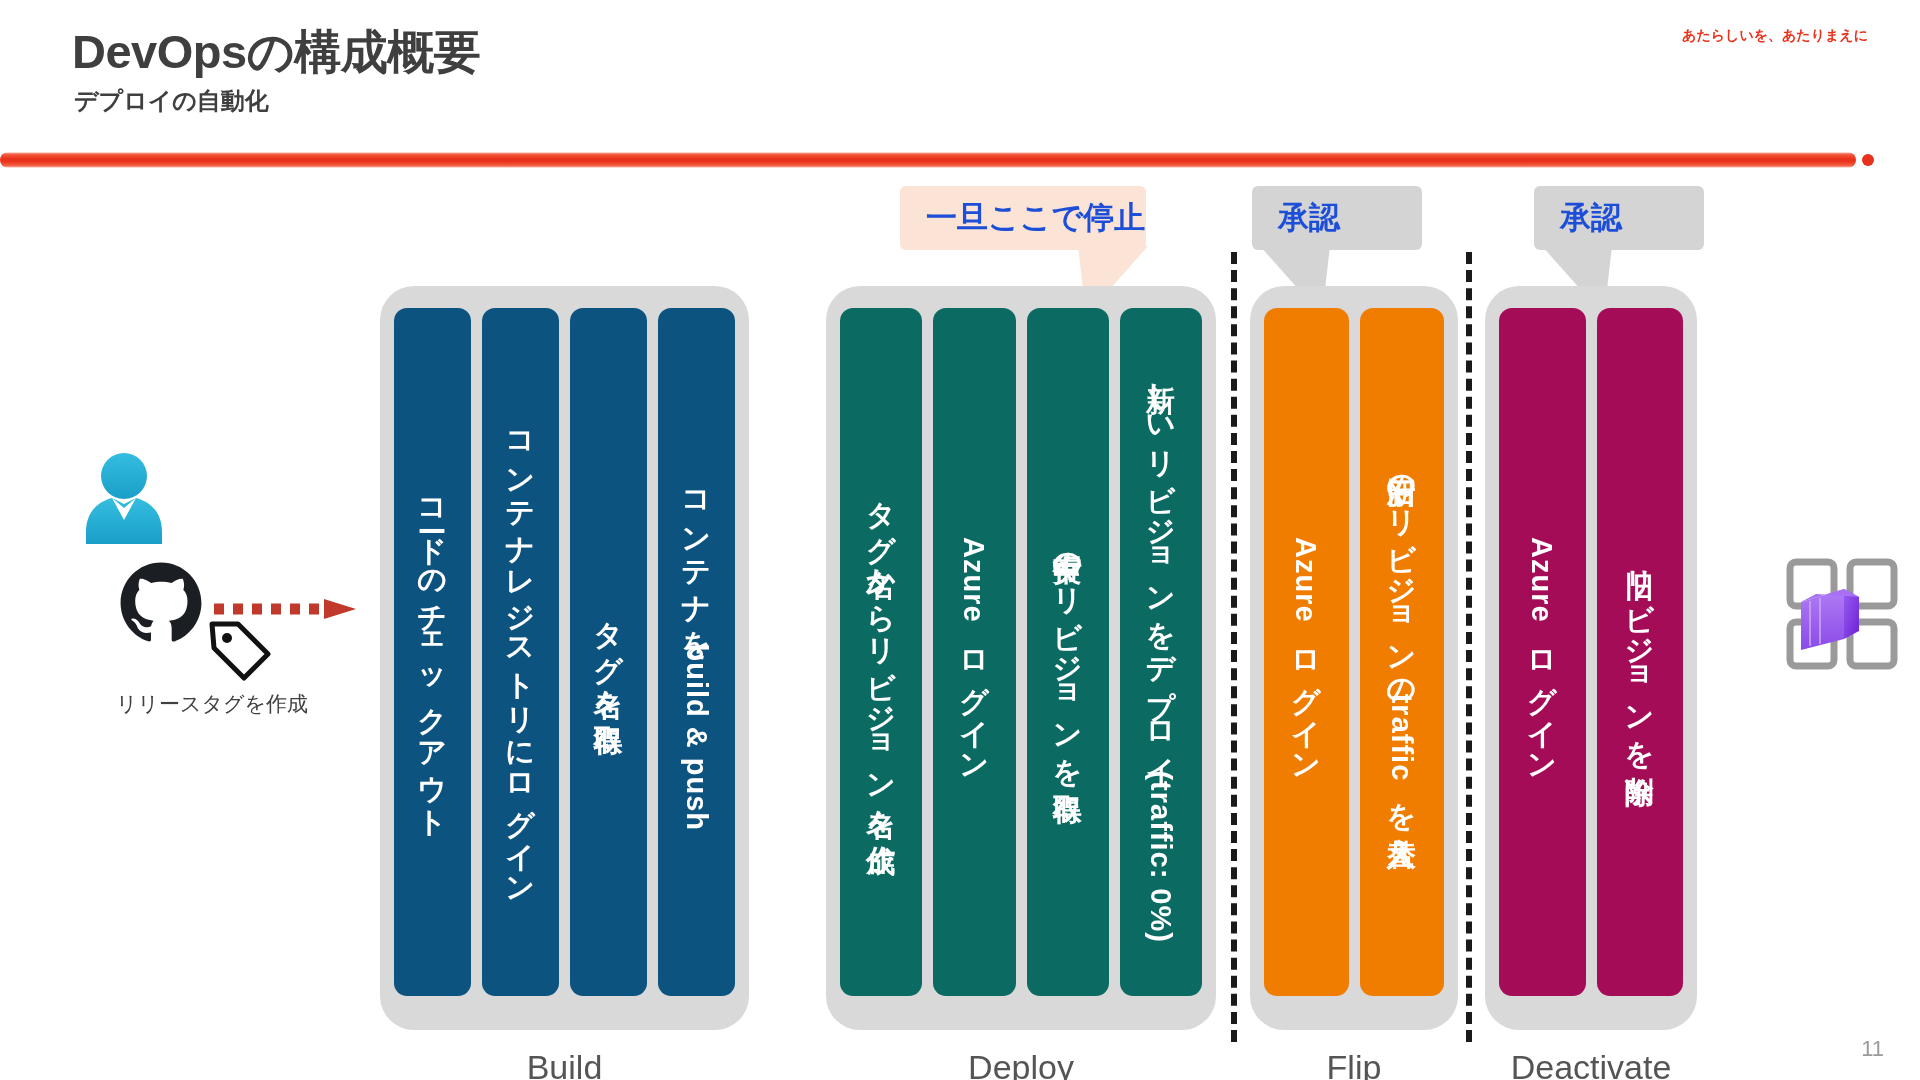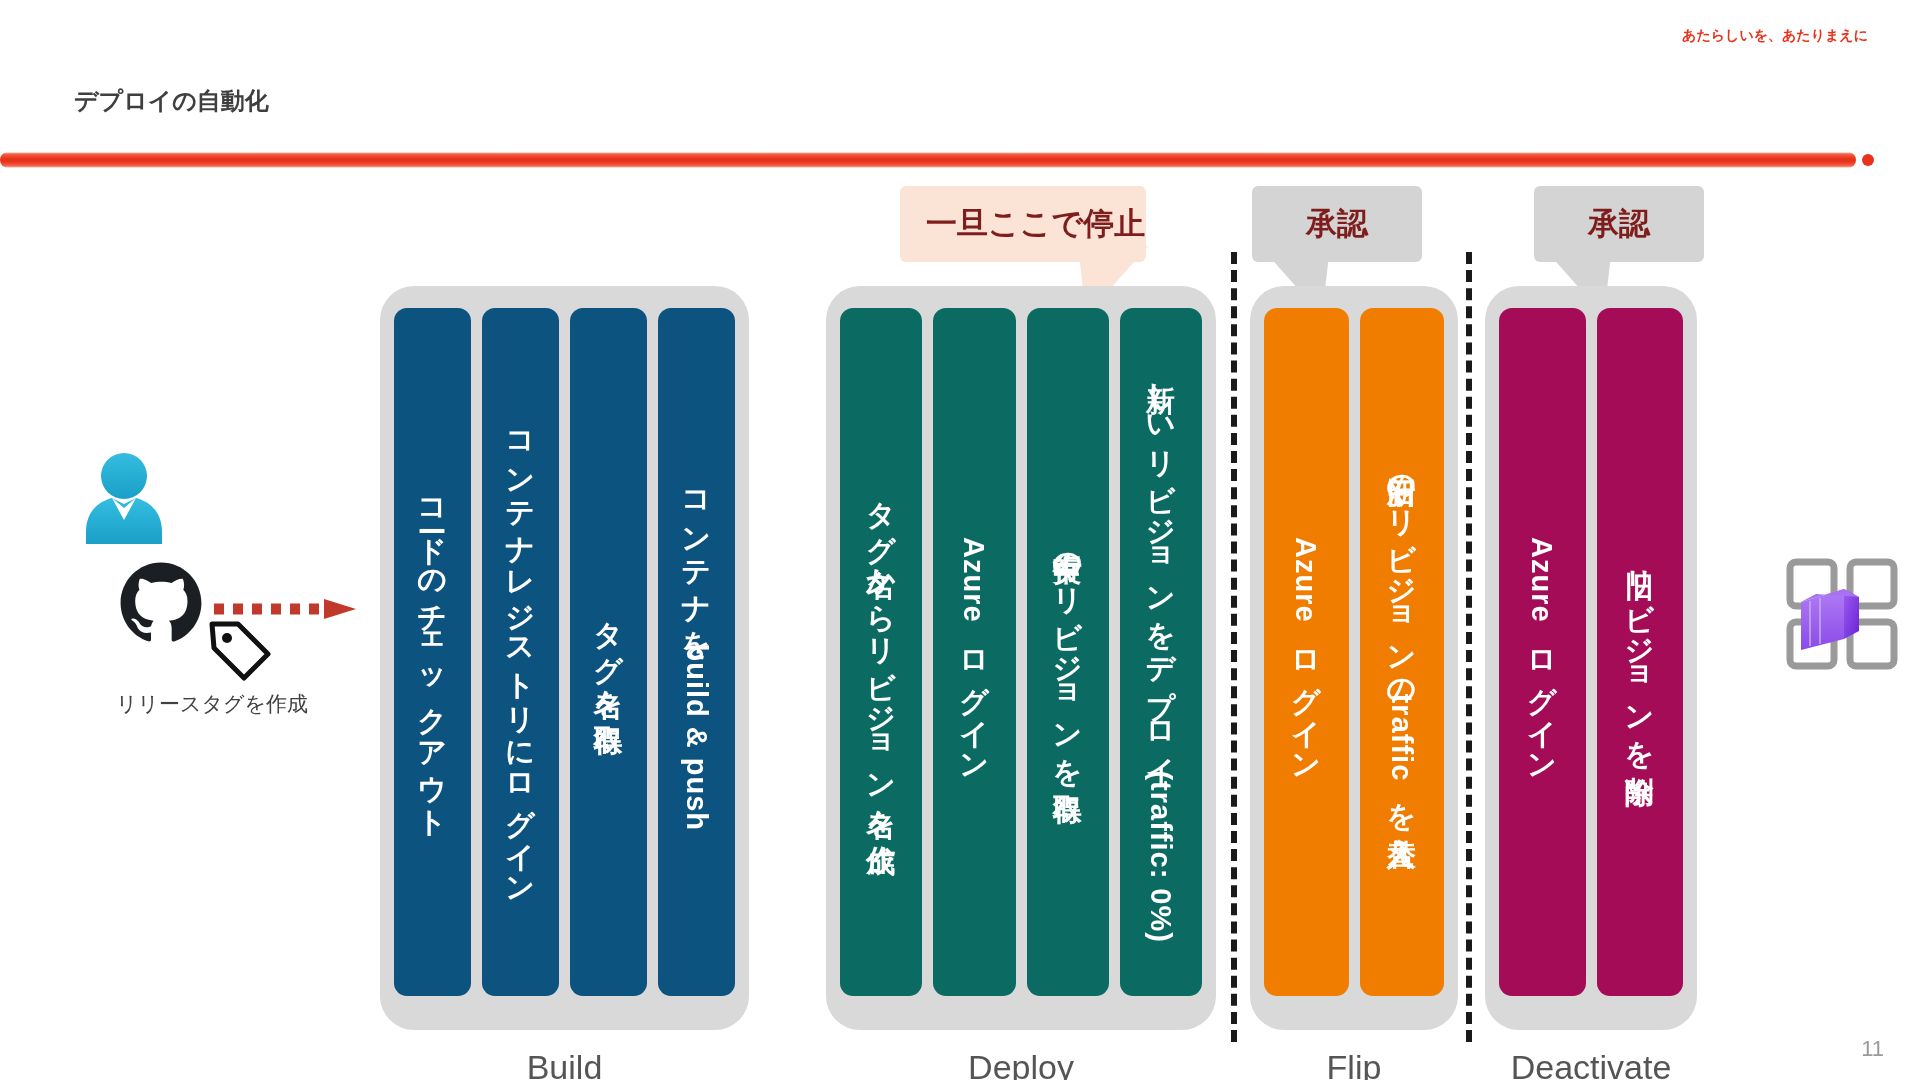--- a/index.html
+++ b/index.html
@@ -84,42 +84,43 @@
   }
   .bar-txt.mixed{text-orientation:mixed;}
   .stage-label{
     position:absolute;left:0;right:0;top:762px;
     text-align:center;font-size:34px;color:#555555;font-weight:400;
   }
 
   
   .callout{position:absolute;}
   .callout-box{
-    border-radius:6px;padding:20px 26px;
-    font-size:31px;font-weight:700;color:#7f1d1d;
-    white-space:nowrap;text-align:center;line-height:1.15;
+    border-radius:6px;padding:14px 26px;
+    font-size:31px;font-weight:700;color:#1d4ed8;
+    white-space:nowrap;text-align:left;line-height:1.15;
   }
   .callout-tail{position:absolute;width:70px;height:70px;}
 
   
   .divider{
     position:absolute;width:0;border-left:6px dashed #1a1a1a;
   }
 
   
   .pagenum{
     position:absolute;right:36px;bottom:18px;
     font-size:22px;color:#9a9a9a;
   }
 </style>
 </head>
 <body>
 
 <div class="slide">
 
+  <div class="hdr-title">DevOpsの構成概要</div>
   <div class="hdr-sub">デプロイの自動化</div>
   <div class="hdr-rule"></div>
   <div class="hdr-rule-dot"></div>
 
   <div class="logo">
     <div class="logo-tag">あたらしいを、あたりまえに</div>
   </div>
 
   <div class="actor-person">
     <svg viewBox="0 0 84 92" width="84" height="92">

